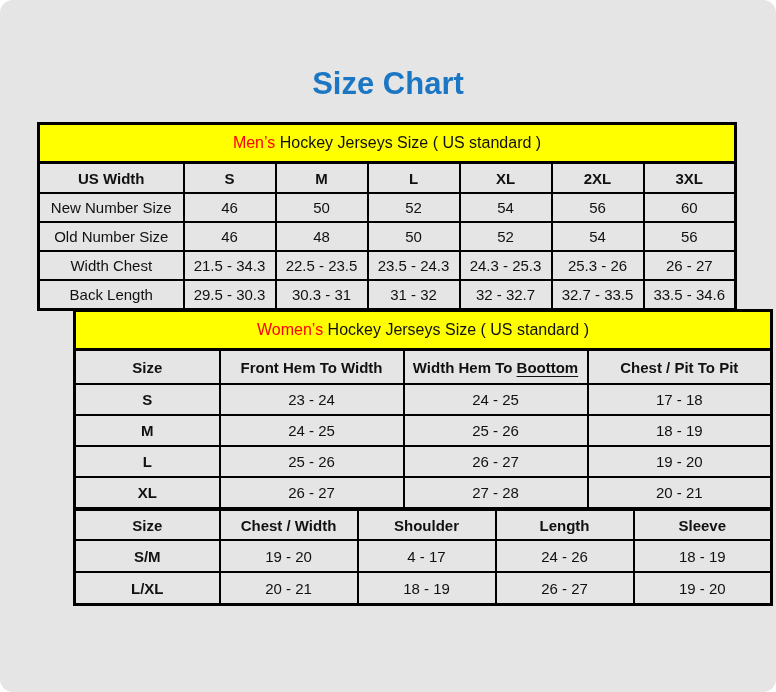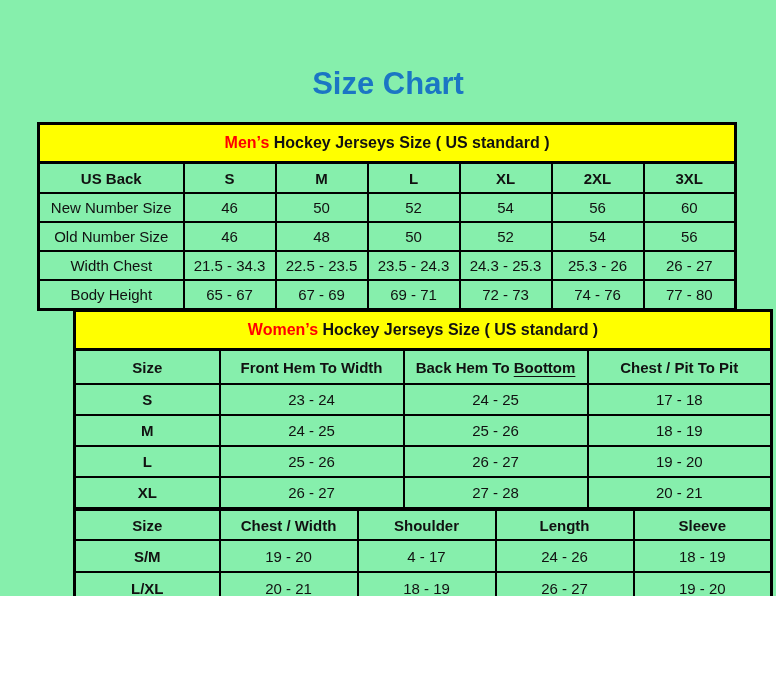--- a/index.html
+++ b/index.html
@@ -4,23 +4,24 @@
 <style>
   html, body {
     margin: 0;
     padding: 0;
     background: #ffffff;
     font-family: "Liberation Sans", "DejaVu Sans", sans-serif;
   }
   .canvas {
     position: relative;
     width: 776px;
-    height: 596px;
-    background: #86efac;
+    height: 692px;
+    background: #e5e5e5;
     overflow: hidden;
+    border-radius: 13px;
   }
   .page-title {
     margin: 0;
     padding-top: 66px;
     width: 776px;
     text-align: center;
     font-size: 31px;
     line-height: 36px;
     font-weight: bold;
     letter-spacing: 0px;
@@ -52,21 +53,21 @@
   }
   td, th {
     text-align: center;
     vertical-align: middle;
     font-size: 15px;
     padding: 2px 2px;
     overflow: hidden;
   }
   tr.band td {
     background: #ffff00;
-    font-weight: bold;
+    font-weight: normal;
     font-size: 16px;
     height: 32px;
     border-bottom-width: 3px;
     border-top-width: 3px;
   }
   .band .highlight { color: #ff0000; }
   tr.head th { font-weight: bold; }
   td.lbl-bold { font-weight: bold; }
   td.lbl-normal { font-weight: normal; }
 
@@ -104,21 +105,21 @@
           <col style="width:92px">
           <col style="width:92px">
           <col style="width:92px">
           <col style="width:92px">
       </colgroup>
       <tbody>
           <tr class="band">
         <td colspan="7"><span class="highlight">Men’s</span> <span>Hockey Jerseys Size ( US standard )</span></td>
       </tr>
       <tr class="head">
-        <th>US Back</th>
+        <th>US Width</th>
         <th>S</th>
         <th>M</th>
         <th>L</th>
         <th>XL</th>
         <th>2XL</th>
         <th>3XL</th>
       </tr>
       <tr class="data">
         <td class="lbl-normal">New Number Size</td>
         <td>46</td>
@@ -140,46 +141,46 @@
       <tr class="data">
         <td class="lbl-normal">Width Chest</td>
         <td>21.5 - 34.3</td>
         <td>22.5 - 23.5</td>
         <td>23.5 - 24.3</td>
         <td>24.3 - 25.3</td>
         <td>25.3 - 26</td>
         <td>26 - 27</td>
       </tr>
       <tr class="data">
-        <td class="lbl-normal">Body Height</td>
-        <td>65 - 67</td>
-        <td>67 - 69</td>
-        <td>69 - 71</td>
-        <td>72 - 73</td>
-        <td>74 - 76</td>
-        <td>77 - 80</td>
+        <td class="lbl-normal">Back Length</td>
+        <td>29.5 - 30.3</td>
+        <td>30.3 - 31</td>
+        <td>31 - 32</td>
+        <td>32 - 32.7</td>
+        <td>32.7 - 33.5</td>
+        <td>33.5 - 34.6</td>
       </tr>
     </tbody>
       </table>
 
     <table class="size-table women">
       <colgroup>
         <col style="width:145px">
           <col style="width:184px">
           <col style="width:184px">
           <col style="width:184px">
       </colgroup>
       <tbody>
           <tr class="band">
         <td colspan="4"><span class="highlight">Women’s</span> <span>Hockey Jerseys Size ( US standard )</span></td>
       </tr>
       <tr class="head">
         <th>Size</th>
         <th>Front Hem To Width</th>
-        <th><span>Back Hem To</span> <span class="squiggle">Boottom</span></th>
+        <th><span>Width Hem To</span> <span class="squiggle">Boottom</span></th>
         <th>Chest / Pit To Pit</th>
       </tr>
       <tr class="data">
         <td class="lbl-bold">S</td>
         <td>23 - 24</td>
         <td>24 - 25</td>
         <td>17 - 18</td>
       </tr>
       <tr class="data">
         <td class="lbl-bold">M</td>

